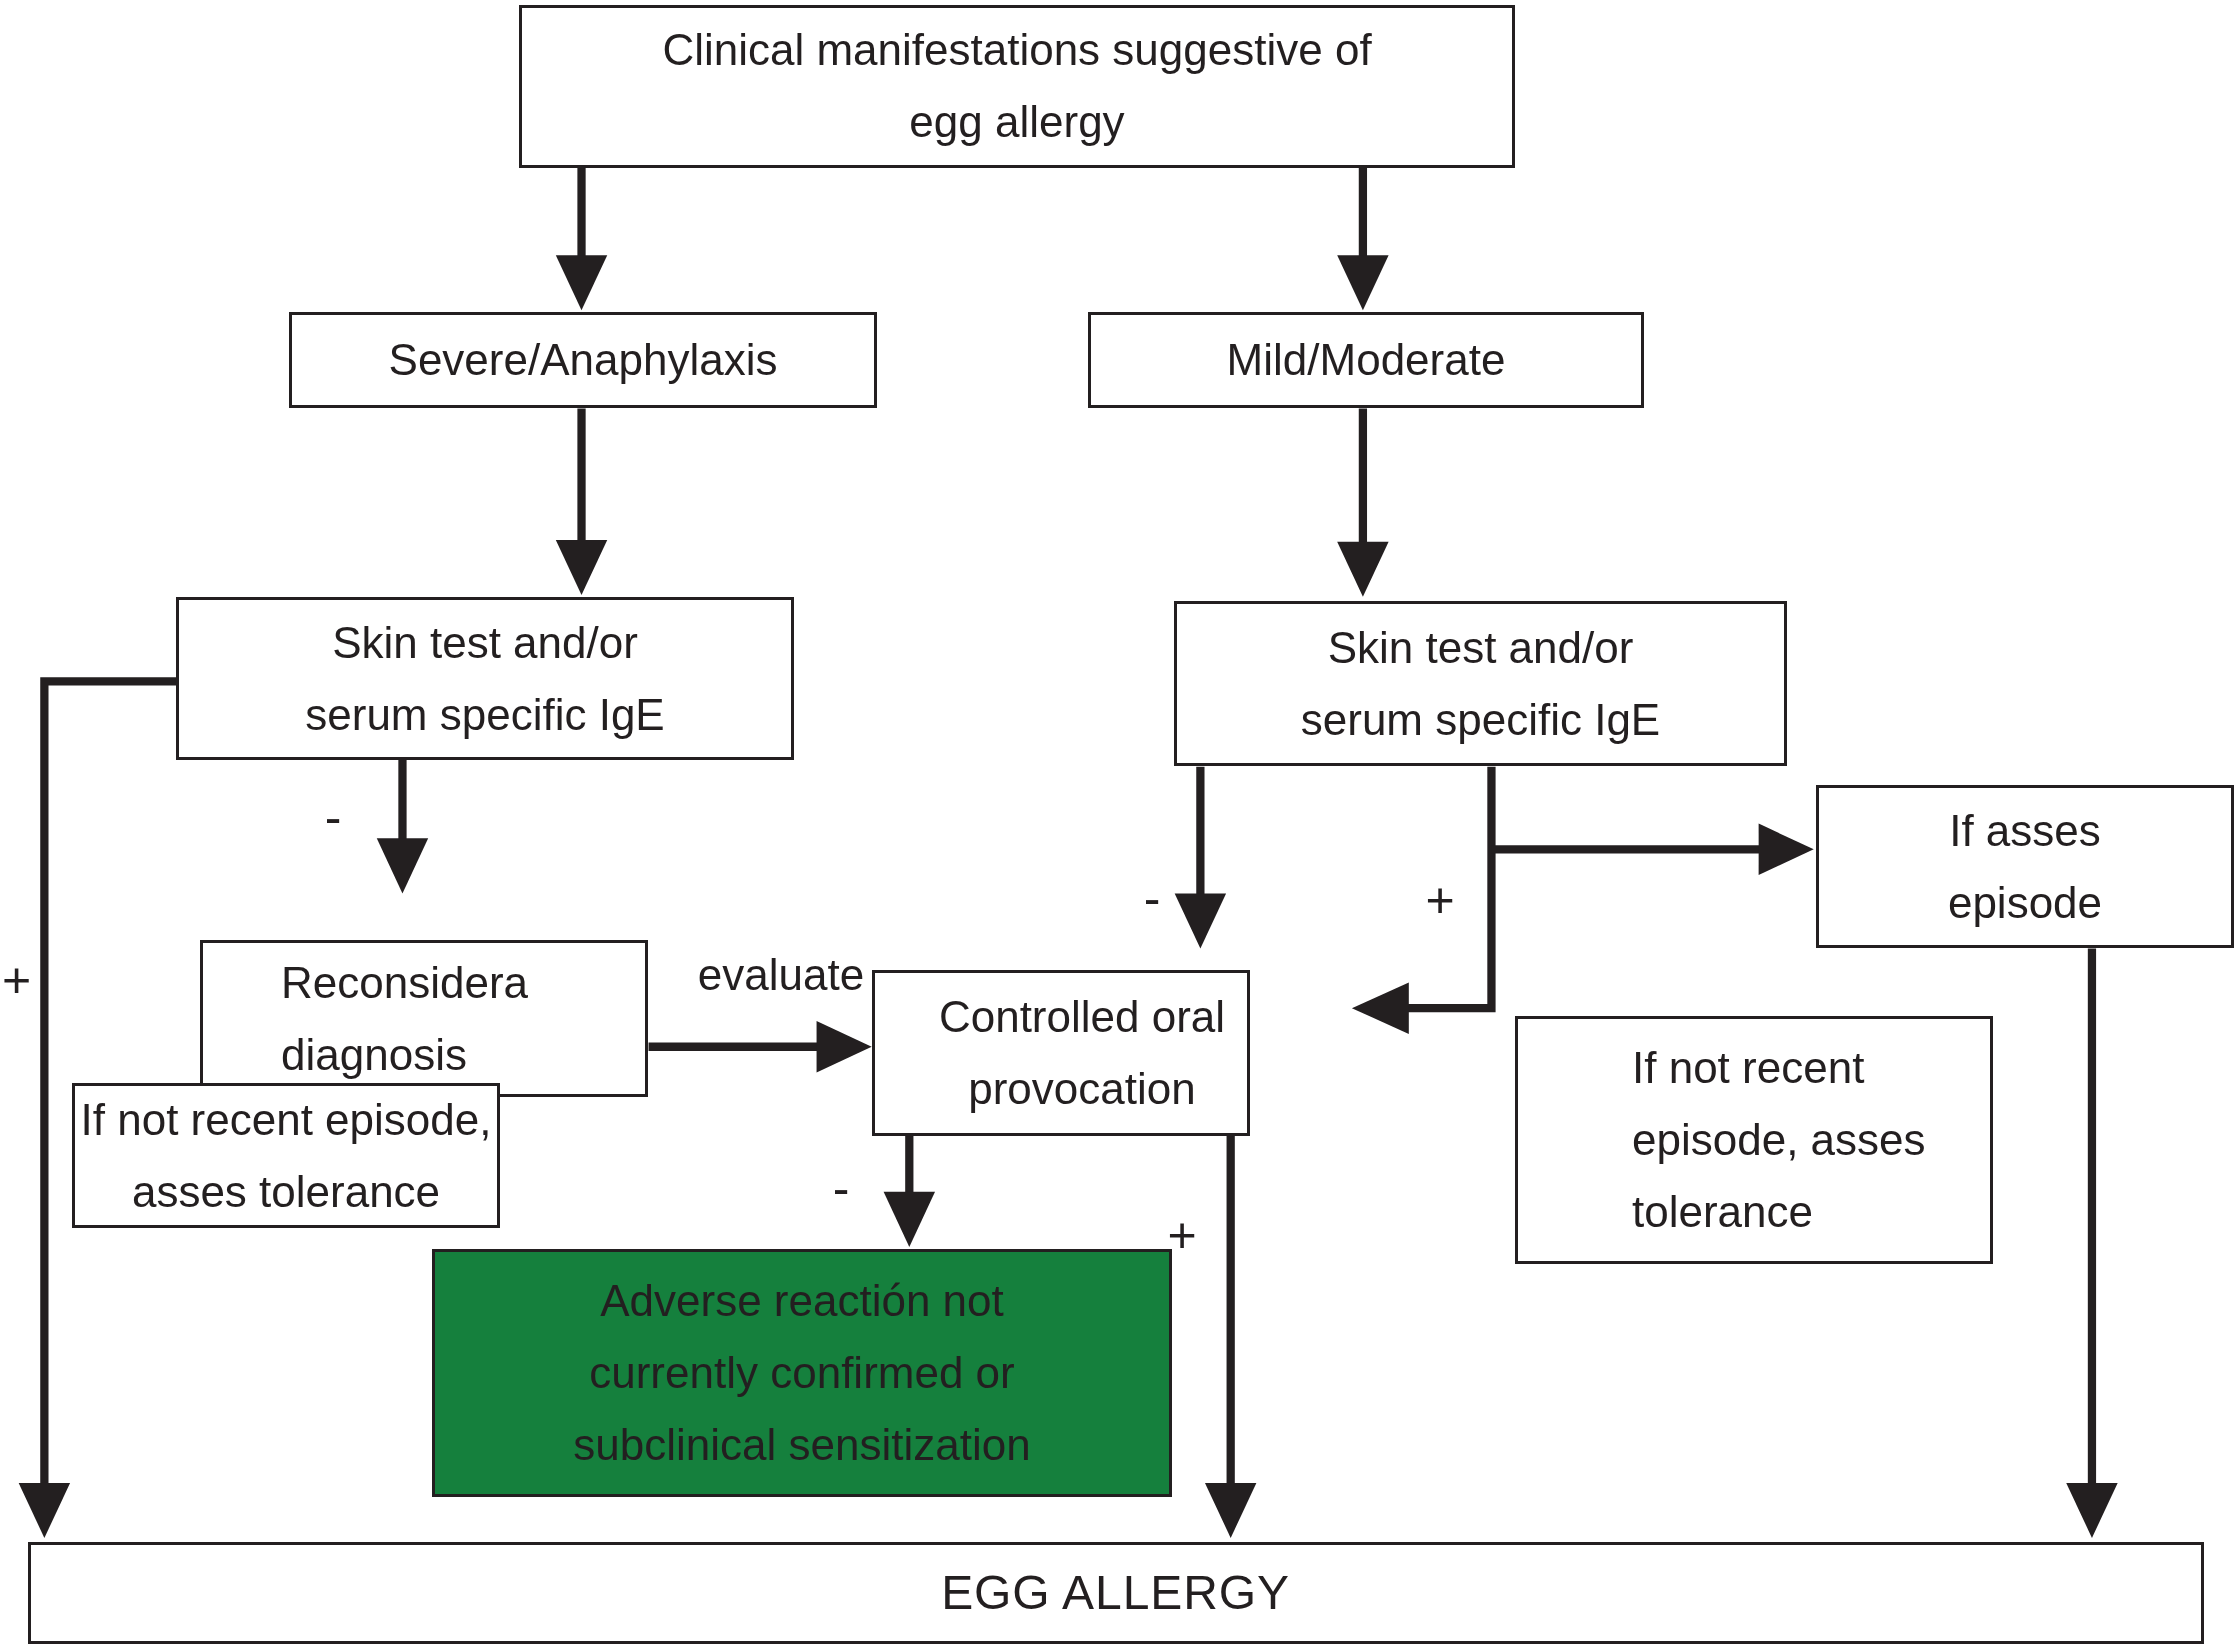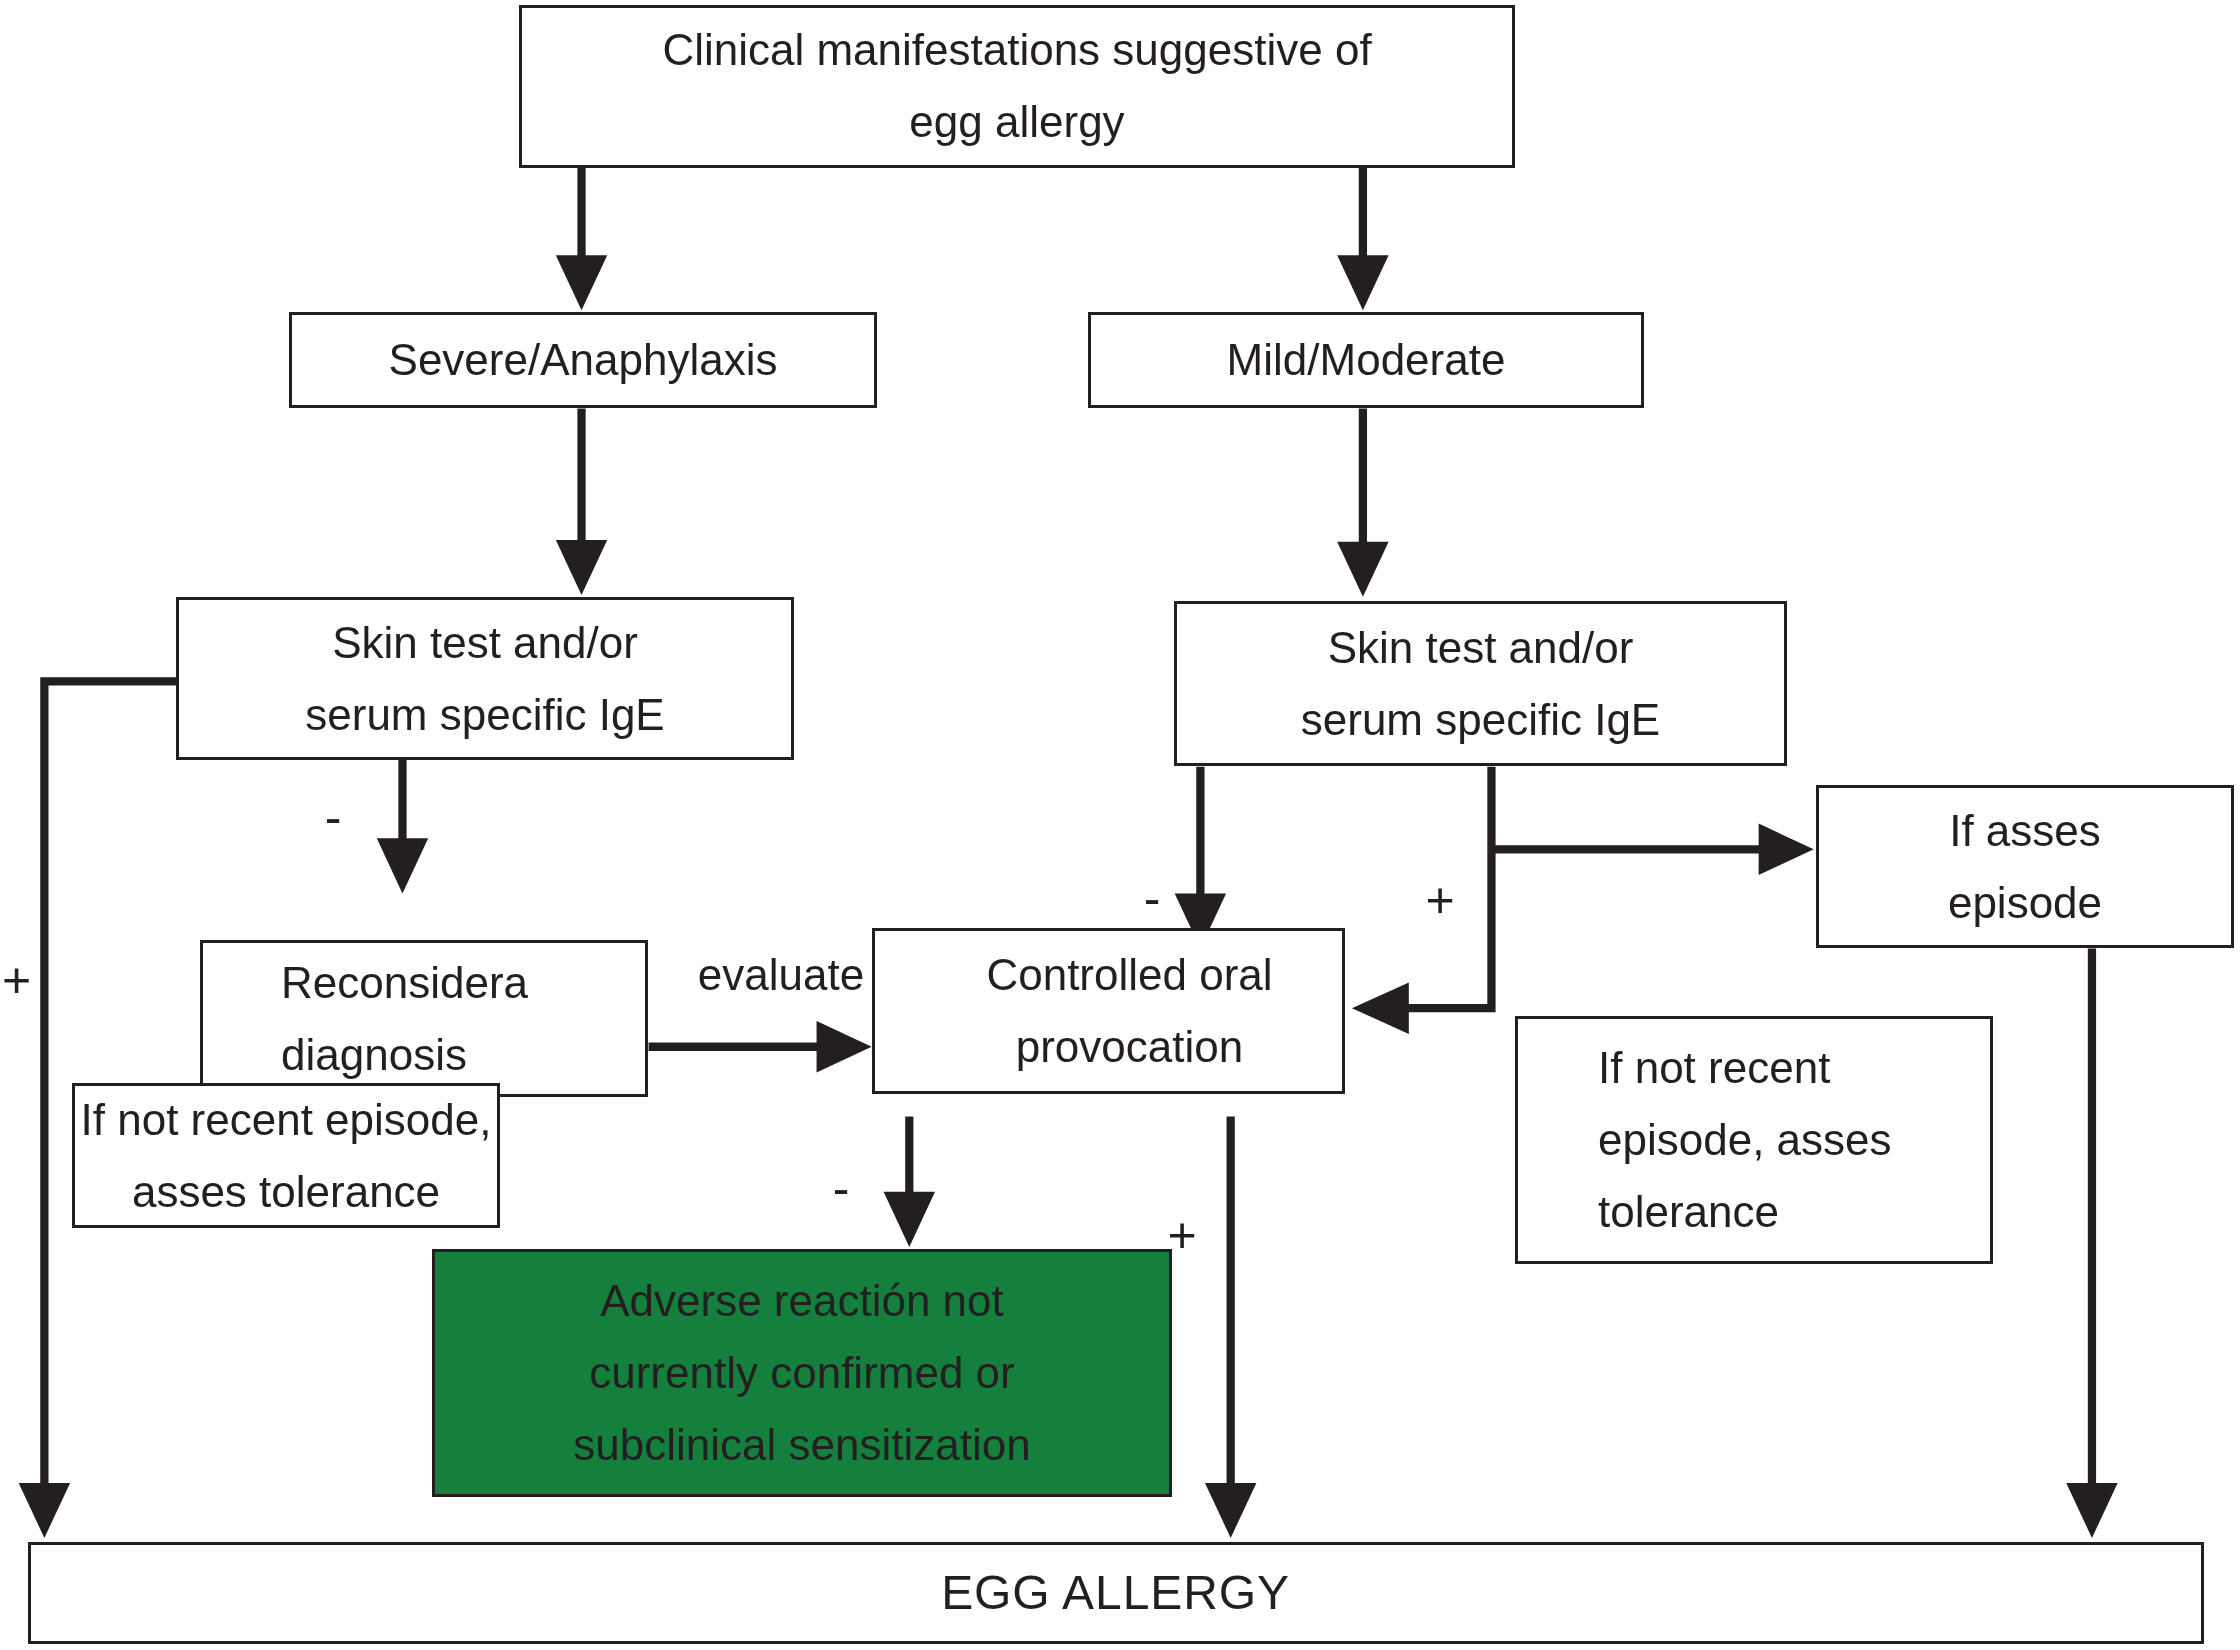--- a/index.html
+++ b/index.html
@@ -30,23 +30,23 @@
     transform:translate(-50%,-50%);
     font-size:50px;line-height:50px;
   }
   #n-clinical{left:519px;top:4.6px;width:996px;height:163px;}
   #n-severe{left:289px;top:312px;width:588px;height:96px;}
   #n-mild{left:1088px;top:312px;width:556px;height:96px;}
   #n-skin-left{left:176px;top:597px;width:618px;height:163px;}
   #n-skin-right{left:1174px;top:601px;width:613px;height:165px;}
   #n-if-recent{left:1816px;top:785px;width:418px;height:163px;}
   #n-reconsider{left:200px;top:897px;width:448px;height:157px;padding-left:78px;}
-  #n-controlled{left:872px;top:928px;width:473px;height:166px;padding-left:42px;}
+  #n-controlled{left:872px;top:970px;width:378px;height:166px;padding-left:42px;}
   #n-ifnot-left{left:72px;top:1083px;width:428px;height:145px;}
-  #n-ifnot-right{left:1515px;top:973px;width:478px;height:248px;padding-left:80px;}
+  #n-ifnot-right{left:1515px;top:973px;width:478px;height:248px;padding-left:114px;}
   #n-adverse{left:432px;top:1249px;width:740px;height:248px;background:#15803d;}
   #n-egg{left:27.5px;top:1542px;width:2176px;height:102px;font-size:48px;letter-spacing:0.9px;}
   #l-minus-left{left:333px;top:817px;}
   #l-plus-left{left:16.5px;top:980px;}
   #l-evaluate{left:781px;top:975px;font-size:44px;}
   #l-minus-mid{left:1152px;top:898px;}
   #l-plus-mid{left:1440px;top:900px;}
   #l-minus-bottom{left:841px;top:1188px;}
   #l-plus-bottom{left:1182px;top:1235px;}
 </style>

